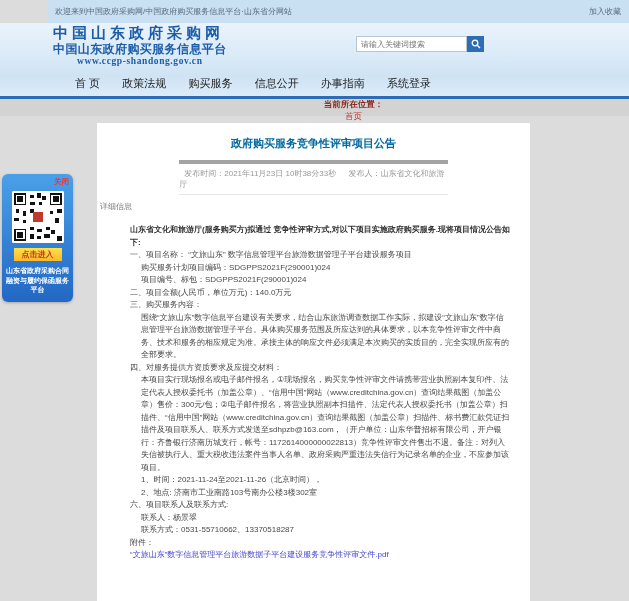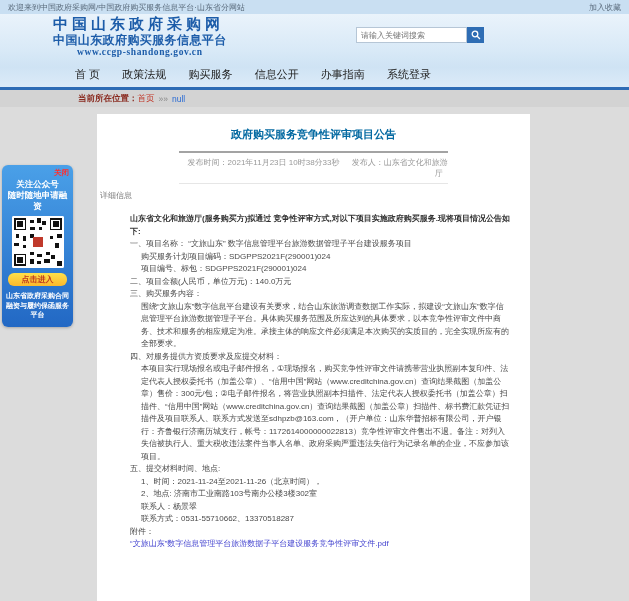--- a/index.html
+++ b/index.html
@@ -1,66 +1,66 @@
 <!DOCTYPE html>
 <html><head>
 <meta charset="utf-8">
 <style>
   * { margin:0; padding:0; box-sizing:border-box; }
   html,body { width:629px; background:#dcdcdc; font-family:"Liberation Sans","DejaVu Sans",sans-serif; }
   .page { width:629px; min-height:601px; position:relative; overflow:hidden; }
 
   
-  .topbar { height:14px; background:#c9dff2; color:#5a6b7c; font-size:8px;
-            display:flex; justify-content:space-between; align-items:center; padding:0 8px; }
+  .topbar { height:23px; background:#c9dff2; color:#5a6b7c; font-size:8px;
+            display:flex; justify-content:space-between; align-items:center; padding:0 8px;margin-left:47px; }
   .topbar a { color:#5a6b7c; text-decoration:none; cursor:pointer; }
 
   
   .header { height:53px; background:linear-gradient(180deg,#eaf3fb 0%,#d8e9f7 70%,#cfe3f4 100%); position:relative; }
   .logo { position:absolute; left:53px; top:2px; color:#1c5ca9; font-family:"Liberation Serif","DejaVu Serif",serif; font-weight:bold; }
   .logo-l1 { font-size:15px; letter-spacing:4px; line-height:17px; }
   .logo-l2 { font-size:12px; letter-spacing:0.4px; line-height:14px; }
   .logo-url { font-size:9.5px; letter-spacing:0.6px; line-height:11px; text-align:center; }
   .search { position:absolute; left:356px; top:13px; display:flex; }
   .search input { width:111px; height:16px; border:1px solid #b6c6d6; font-size:8px; padding:0 4px; color:#444; background:#fff; outline:none; }
   .search button { width:17px; height:16px; border:none; background:#2e6db4; cursor:pointer; display:flex; align-items:center; justify-content:center; }
 
   
   .nav { height:23px; background:linear-gradient(180deg,#cfe3f4,#dcebf8); border-bottom:3px solid #2e6cb5;
          display:flex; align-items:flex-start; }
   .nav-inner { display:flex; justify-content:space-between; width:356px; margin-left:75px; }
   .nav-item { font-size:11px; color:#222; text-decoration:none; cursor:pointer; }
 
   
-  .crumb { height:17px; background:#d3d3d3; display:flex; align-items:center; padding-left:78px; font-size:8.5px; }
+  .crumb { height:17px; background:#d3d3d3; display:flex; align-items:center; padding-left:78px; font-size:8.5px;flex-direction:column; }
   .crumb .lbl { color:#8a2b20; font-weight:bold; }
   .crumb .home { color:#c0392b; text-decoration:none; cursor:pointer;text-align:center; }
   .crumb .sep { color:#888; margin:0 4px; }
   .crumb .cur { color:#2b6cd4; text-decoration:none; cursor:pointer; }
 
   
   .main-wrap { position:relative; padding-top:7px; }
   .panel { width:433px; margin-left:97px; background:#fff; min-height:396px; padding-bottom:58px; }
   .art-title { text-align:center; font-size:11px; font-weight:bold; color:#0369a1; padding-top:13px; }
-  .art-meta { width:62%; margin:9px auto 0; border-top:2px solid #a3a3a3; border-bottom:1px solid #e6e6e6;
-              text-align:right; font-size:8px; color:#999; padding:4px 0; }
+  .art-meta { width:62%; margin:9px auto 0; border-top:4px solid #a3a3a3; border-bottom:1px solid #e6e6e6;
+              text-align:left; font-size:8px; color:#999; padding:4px 0; }
   .art-meta span { margin:0 5px; }
   .detail-tab { font-size:8px; color:#777; padding:6px 0 0 3px; }
   .art-body { padding:12px 20px 0 33px; font-size:8px; color:#4a4a4a; line-height:12.5px; }
   .para.lead { font-weight:bold; color:#333; }
   .para.sub { padding-left:11px; }
   .attach-link { display:block; font-size:8px; color:#4343cf; text-decoration:none; cursor:pointer; line-height:12.5px; }
 
   
   .fin { position:absolute; left:2px; top:58px; width:71px; background:linear-gradient(180deg,#4aa0e8,#2268c4);
          border-radius:6px; padding:3px 4px 7px; text-align:center; box-shadow:0 1px 3px rgba(0,0,0,.25); }
   .fin-close { display:block; text-align:right; color:#ff2f2f; font-size:7.5px; font-weight:bold; text-decoration:none; cursor:pointer; }
   .fin-h { color:#fff; font-weight:bold; font-size:8.5px; line-height:11px; margin-top:1px; }
   .fin-qr { width:52px; height:52px; background:#fff; border-radius:2px; margin:4px auto 0; display:block; }
-  .fin-btn { display:block; width:59px; height:13px; margin:5px auto 0; border:none; border-radius:6px;
+  .fin-btn { display:block; width:48px; height:13px; margin:5px auto 0; border:none; border-radius:0;
              background:linear-gradient(180deg,#ffe04a,#fcb92c); color:#c03a1e; font-weight:bold; font-size:8px;
              line-height:13px; cursor:pointer; font-family:inherit; }
   .fin-cap { color:#fff; font-weight:bold; font-size:7px; line-height:9.5px; margin-top:5px; }
 </style>
 </head>
 <body>
 
 <div class="page">
 
   <div class="topbar">
@@ -102,24 +102,20 @@
     <span class="lbl">当前所在位置：</span>
     <a class="home">首页</a>
     <span class="sep">»»</span>
     <a class="cur">null</a>
   </div>
 
   <div class="main-wrap">
 
     <div class="fin">
       <a class="fin-close">关闭</a>
-      <div class="fin-h">
-        <div>关注公众号</div>
-        <div>随时随地申请融资</div>
-      </div>
       <svg class="fin-qr" viewBox="0 0 29 29" shape-rendering="crispEdges">
         <rect width="29" height="29" fill="#fff"></rect>
         <g fill="#111">
           <rect x="1" y="1" width="7" height="7"></rect>
             <rect x="21" y="1" width="7" height="7"></rect>
             <rect x="1" y="21" width="7" height="7"></rect>
         </g>
         <g fill="#fff">
           <rect x="2" y="2" width="5" height="5"></rect>
             <rect x="22" y="2" width="5" height="5"></rect>
@@ -170,23 +166,23 @@
       <div class="art-body">
           <div class="para lead">山东省文化和旅游厅(服务购买方)拟通过 竞争性评审方式,对以下项目实施政府购买服务.现将项目情况公告如下:</div>
           <div class="para section">一、项目名称： “文旅山东” 数字信息管理平台旅游数据管理子平台建设服务项目</div>
           <div class="para sub">购买服务计划项目编码：SDGPPS2021F(290001)024</div>
           <div class="para sub">项目编号、标包：SDGPPS2021F(290001)024</div>
           <div class="para section">二、项目金额(人民币，单位万元)：140.0万元</div>
           <div class="para section">三、购买服务内容：</div>
           <div class="para sub">围绕“文旅山东”数字信息平台建设有关要求，结合山东旅游调查数据工作实际，拟建设“文旅山东”数字信息管理平台旅游数据管理子平台。具体购买服务范围及所应达到的具体要求，以本竞争性评审文件中商务、技术和服务的相应规定为准。承接主体的响应文件必须满足本次购买的实质目的，完全实现所应有的全部要求。</div>
           <div class="para section">四、对服务提供方资质要求及应提交材料：</div>
           <div class="para sub">本项目实行现场报名或电子邮件报名，①现场报名，购买竞争性评审文件请携带营业执照副本复印件、法定代表人授权委托书（加盖公章）、“信用中国”网站（www.creditchina.gov.cn）查询结果截图（加盖公章）售价：300元/包；②电子邮件报名，将营业执照副本扫描件、法定代表人授权委托书（加盖公章）扫描件、“信用中国”网站（www.creditchina.gov.cn）查询结果截图（加盖公章）扫描件、标书费汇款凭证扫描件及项目联系人、联系方式发送至sdhpzb@163.com，（开户单位：山东华普招标有限公司，开户银行：齐鲁银行济南历城支行，帐号：1172614000000022813）竞争性评审文件售出不退。备注：对列入失信被执行人、重大税收违法案件当事人名单、政府采购严重违法失信行为记录名单的企业，不应参加该项目。</div>
-          <div class="para section">五、提交材料时间、地点:</div>
           <div class="para sub">1、时间：2021-11-24至2021-11-26（北京时间），</div>
           <div class="para sub">2、地点: 济南市工业南路103号南办公楼3楼302室</div>
+          <div class="para section">六、项目联系人及联系方式:</div>
           <div class="para sub">联系人：杨景翠</div>
           <div class="para sub">联系方式：0531-55710662、13370518287</div>
           <div class="para section">附件：</div>
         </div>
       <div class="art-body" style="padding-top:0">
         <a class="attach-link">“文旅山东”数字信息管理平台旅游数据子平台建设服务竞争性评审文件.pdf</a>
       </div>
     </div>
   </div>
 

